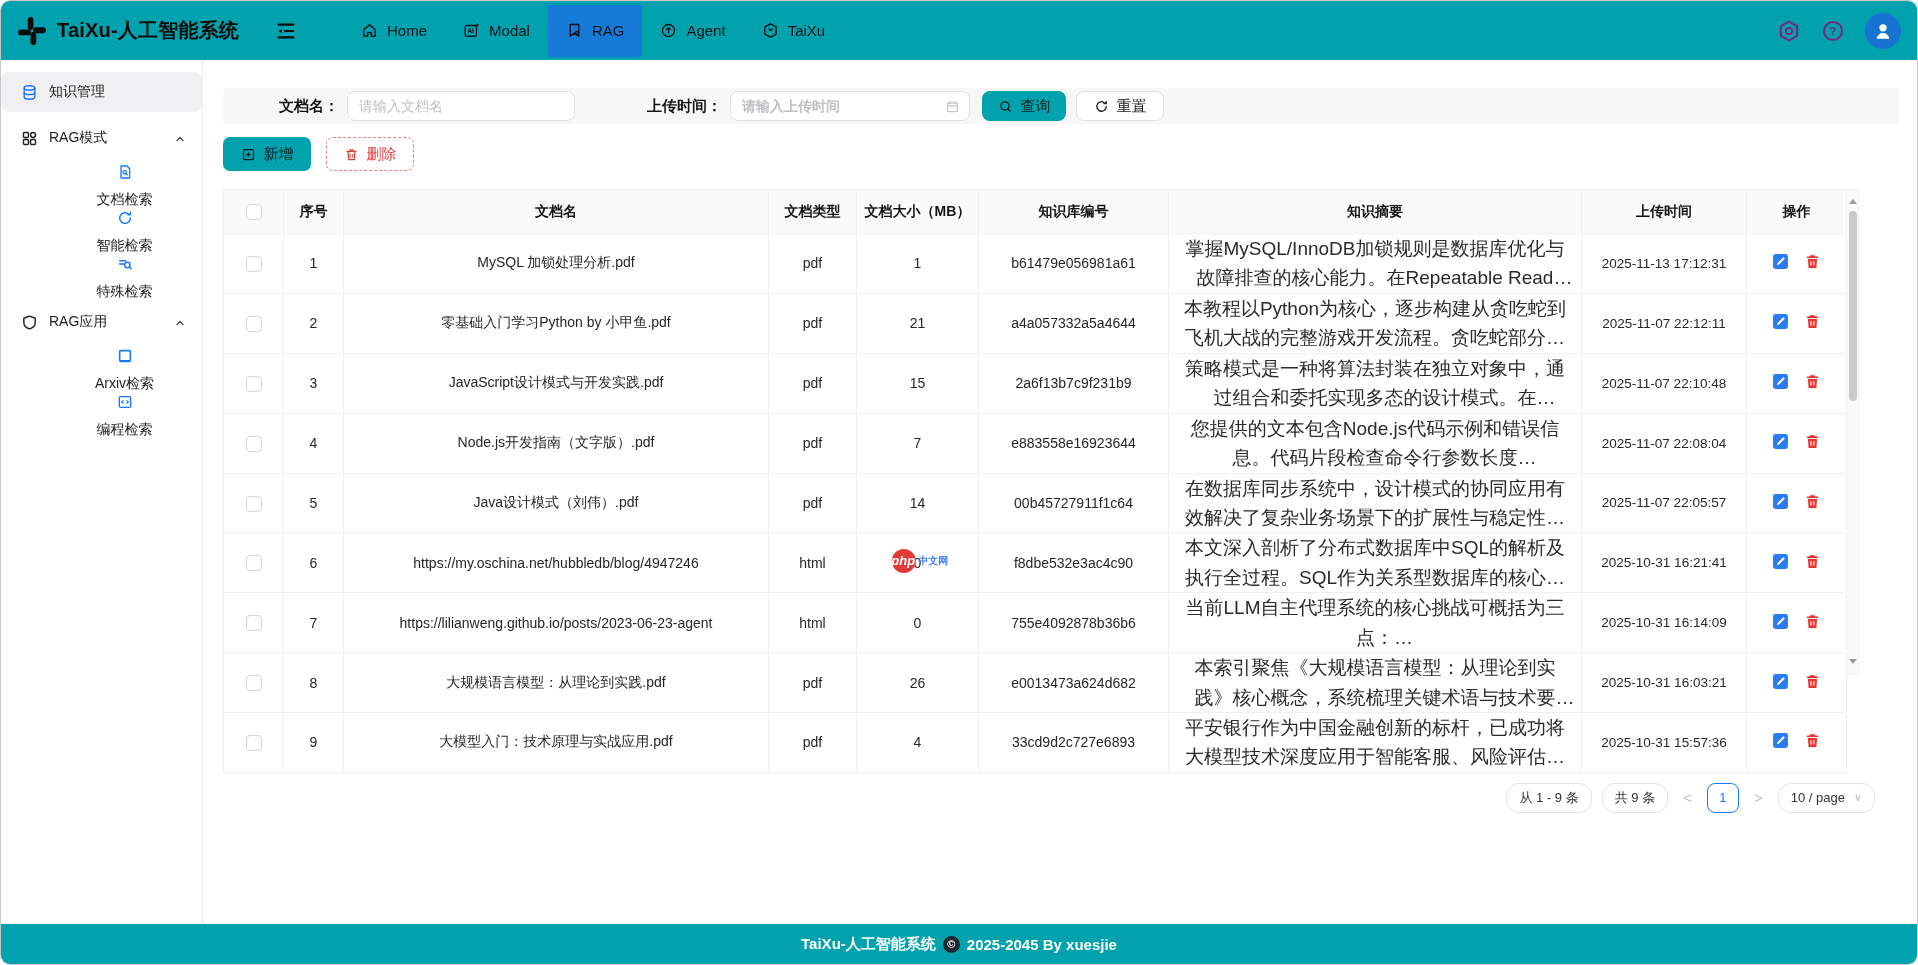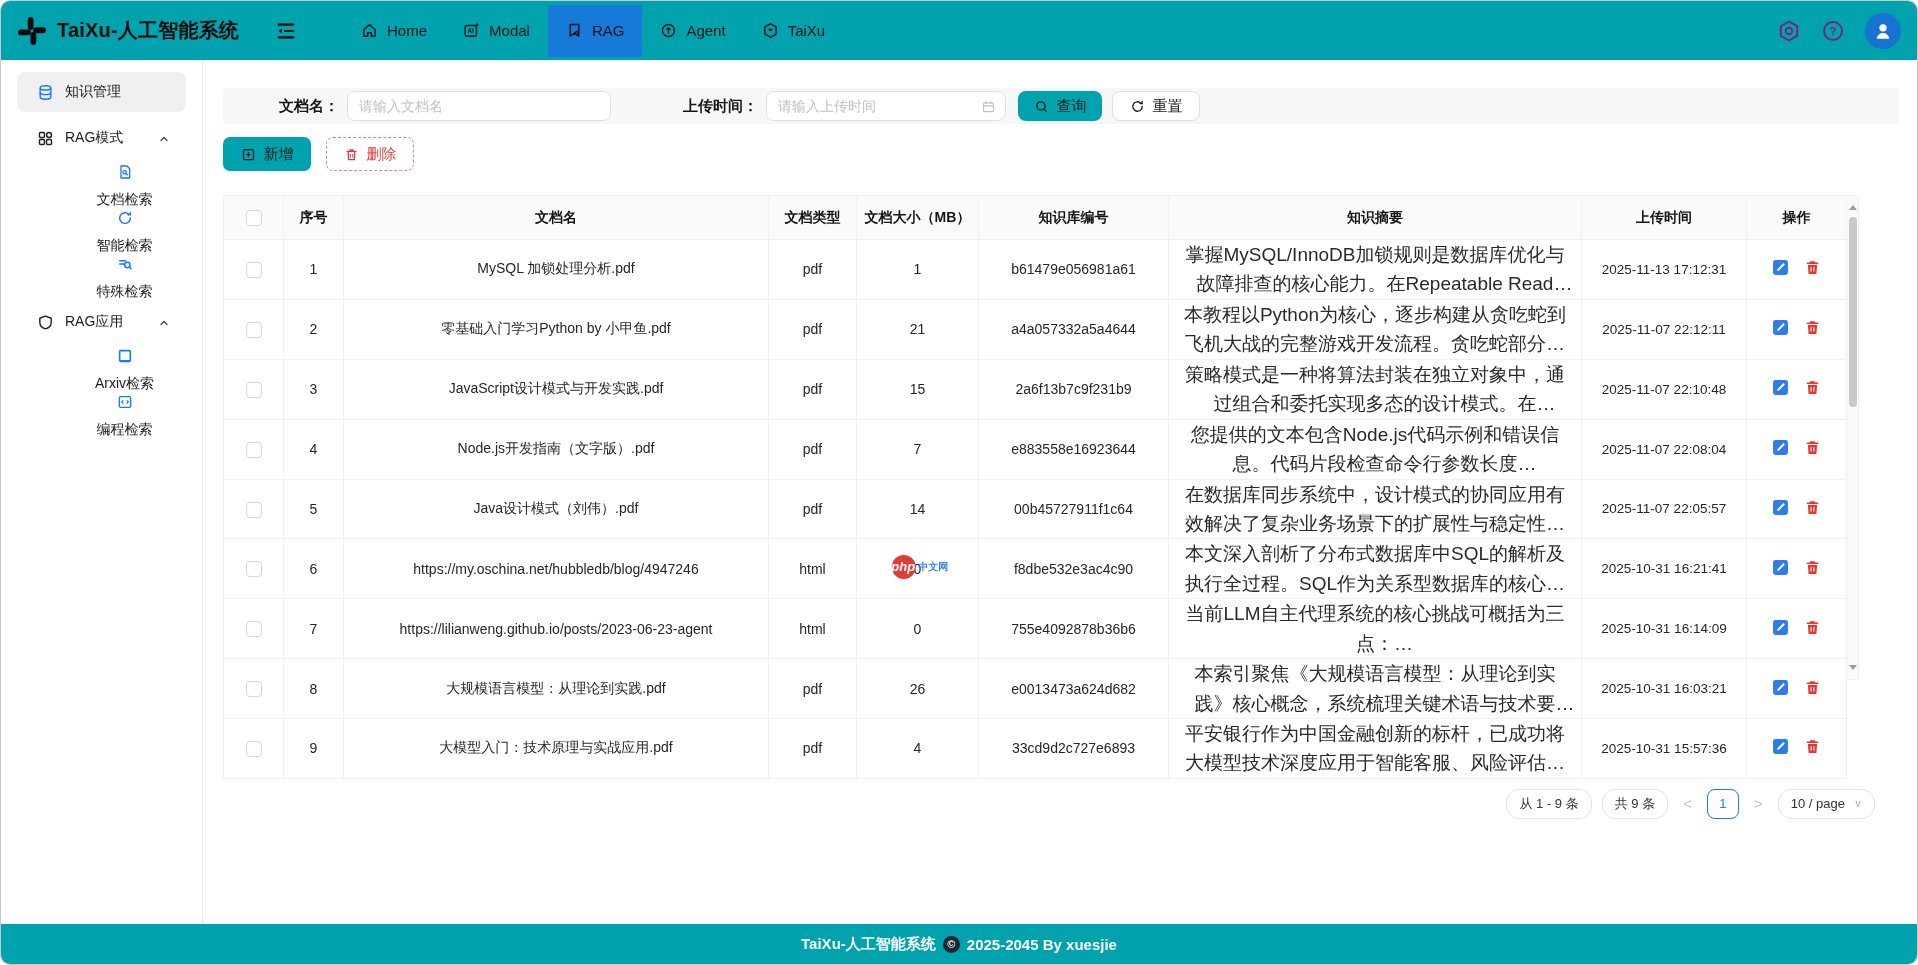--- a/index.html
+++ b/index.html
@@ -17,53 +17,53 @@
               color:#101418; cursor:pointer; }
   .nav-item.active { background:#1779D8; }
   .nav-right { margin-left:auto; display:flex; align-items:center; gap:20px; }
   .icon-btn { display:flex; align-items:center; cursor:pointer; }
   .avatar { width:36px; height:36px; border-radius:50%; background:#1673D2; display:flex;
             align-items:center; justify-content:center; cursor:pointer; }
 
   
   .app-body { flex:1; display:flex; min-height:0; }
   .sidebar { flex:0 0 202px; border-right:1px solid #ececec; padding-top:12px; }
-  .side-item { height:40px; margin:0 16px 6px; border-radius:8px; display:flex; align-items:center;
+  .side-item { height:40px; margin:0 0 6px; border-radius:8px; display:flex; align-items:center;
                gap:11px; padding-left:20px; font-size:14px; color:#1c1c1c; position:relative; cursor:pointer; }
   .side-item.child { padding-left:46px;flex-direction:column; }
   .side-item.selected { background:#f0f0f2; }
   .side-item .chev { position:absolute; right:16px; top:14px; }
   .side-item svg { flex:0 0 auto; }
 
   .main { flex:1; padding:28px 18px 0 20px; position:relative; }
 
   
   .filter-bar { height:36px; background:#f7f7f8; border-radius:4px; display:flex; align-items:center;
                 font-size:15px; color:#151515; }
   .f-group { display:flex; align-items:center; }
   .f-label { font-weight:600; margin-right:8px; white-space:nowrap; }
   .f-input { height:30px; border:1px solid #e1e1e5; border-radius:8px; background:#fff; padding:0 11px;
              font-size:14px; color:#333; outline:none; font-family:inherit; }
   .f-input::placeholder { color:#c0c0c4; }
   .g1 { margin-left:56px; } .g2 { margin-left:72px; } .g3 { margin-left:72px; }
-  .w1 { width:264px; } .w2 { width:290px; } .w3 { width:240px; padding-right:32px; }
+  .w1 { width:228px; } .w2 { width:290px; } .w3 { width:240px; padding-right:32px;font-weight:bold; }
   .date-wrap { position:relative; display:flex; align-items:center; }
   .date-wrap svg { position:absolute; right:10px; }
   .btn { display:inline-flex; align-items:center; justify-content:center; gap:8px; border-radius:8px;
          font-size:15px; cursor:pointer; border:none; font-family:inherit; }
   .btn-search { width:84px; height:30px; background:#00A3AD; color:#0e1b1b; margin-left:12px; }
   .btn-reset  { width:88px; height:30px; background:#fff; border:1px solid #e1e1e5; color:#222; margin-left:10px; }
 
   
   .toolbar { margin-top:13px; display:flex; gap:15px; }
   .btn-add { width:88px; height:34px; background:#00A3AD; border-radius:7px; color:#0e1b1b; }
   .btn-del { width:88px; height:34px; background:#fff; border:1px dashed #ee7f7f; border-radius:7px; color:#e03a3a; }
 
   
-  .table-wrap { margin-top:24px; position:relative; width:1636px; }
+  .table-wrap { margin-top:18px; position:relative; width:1636px; }
   table { width:1623px; border-collapse:collapse; table-layout:fixed; }
   thead th { height:44px; background:#fafafa; font-size:14px; font-weight:700; color:#141414;
              border:1px solid #f0f0f0; padding:0 4px; white-space:nowrap; }
   tbody td { height:49px; font-size:14px; color:#262626; text-align:center; border:1px solid #f0f0f0;
              padding:0 8px; overflow:hidden; }
   thead th:first-child, tbody td:first-child { border-left:1px solid #f0f0f0; }
   .cb { display:inline-block; width:16px; height:16px; border:1.5px solid #d6d6da; border-radius:4px;
         background:#fff; vertical-align:middle; cursor:pointer; }
   .summary-cell div { font-size:19px; line-height:1.55; display:-webkit-box; -webkit-line-clamp:2;
                       -webkit-box-orient:vertical; overflow:hidden; white-space:pre-line; color:#2a2a2a; }

